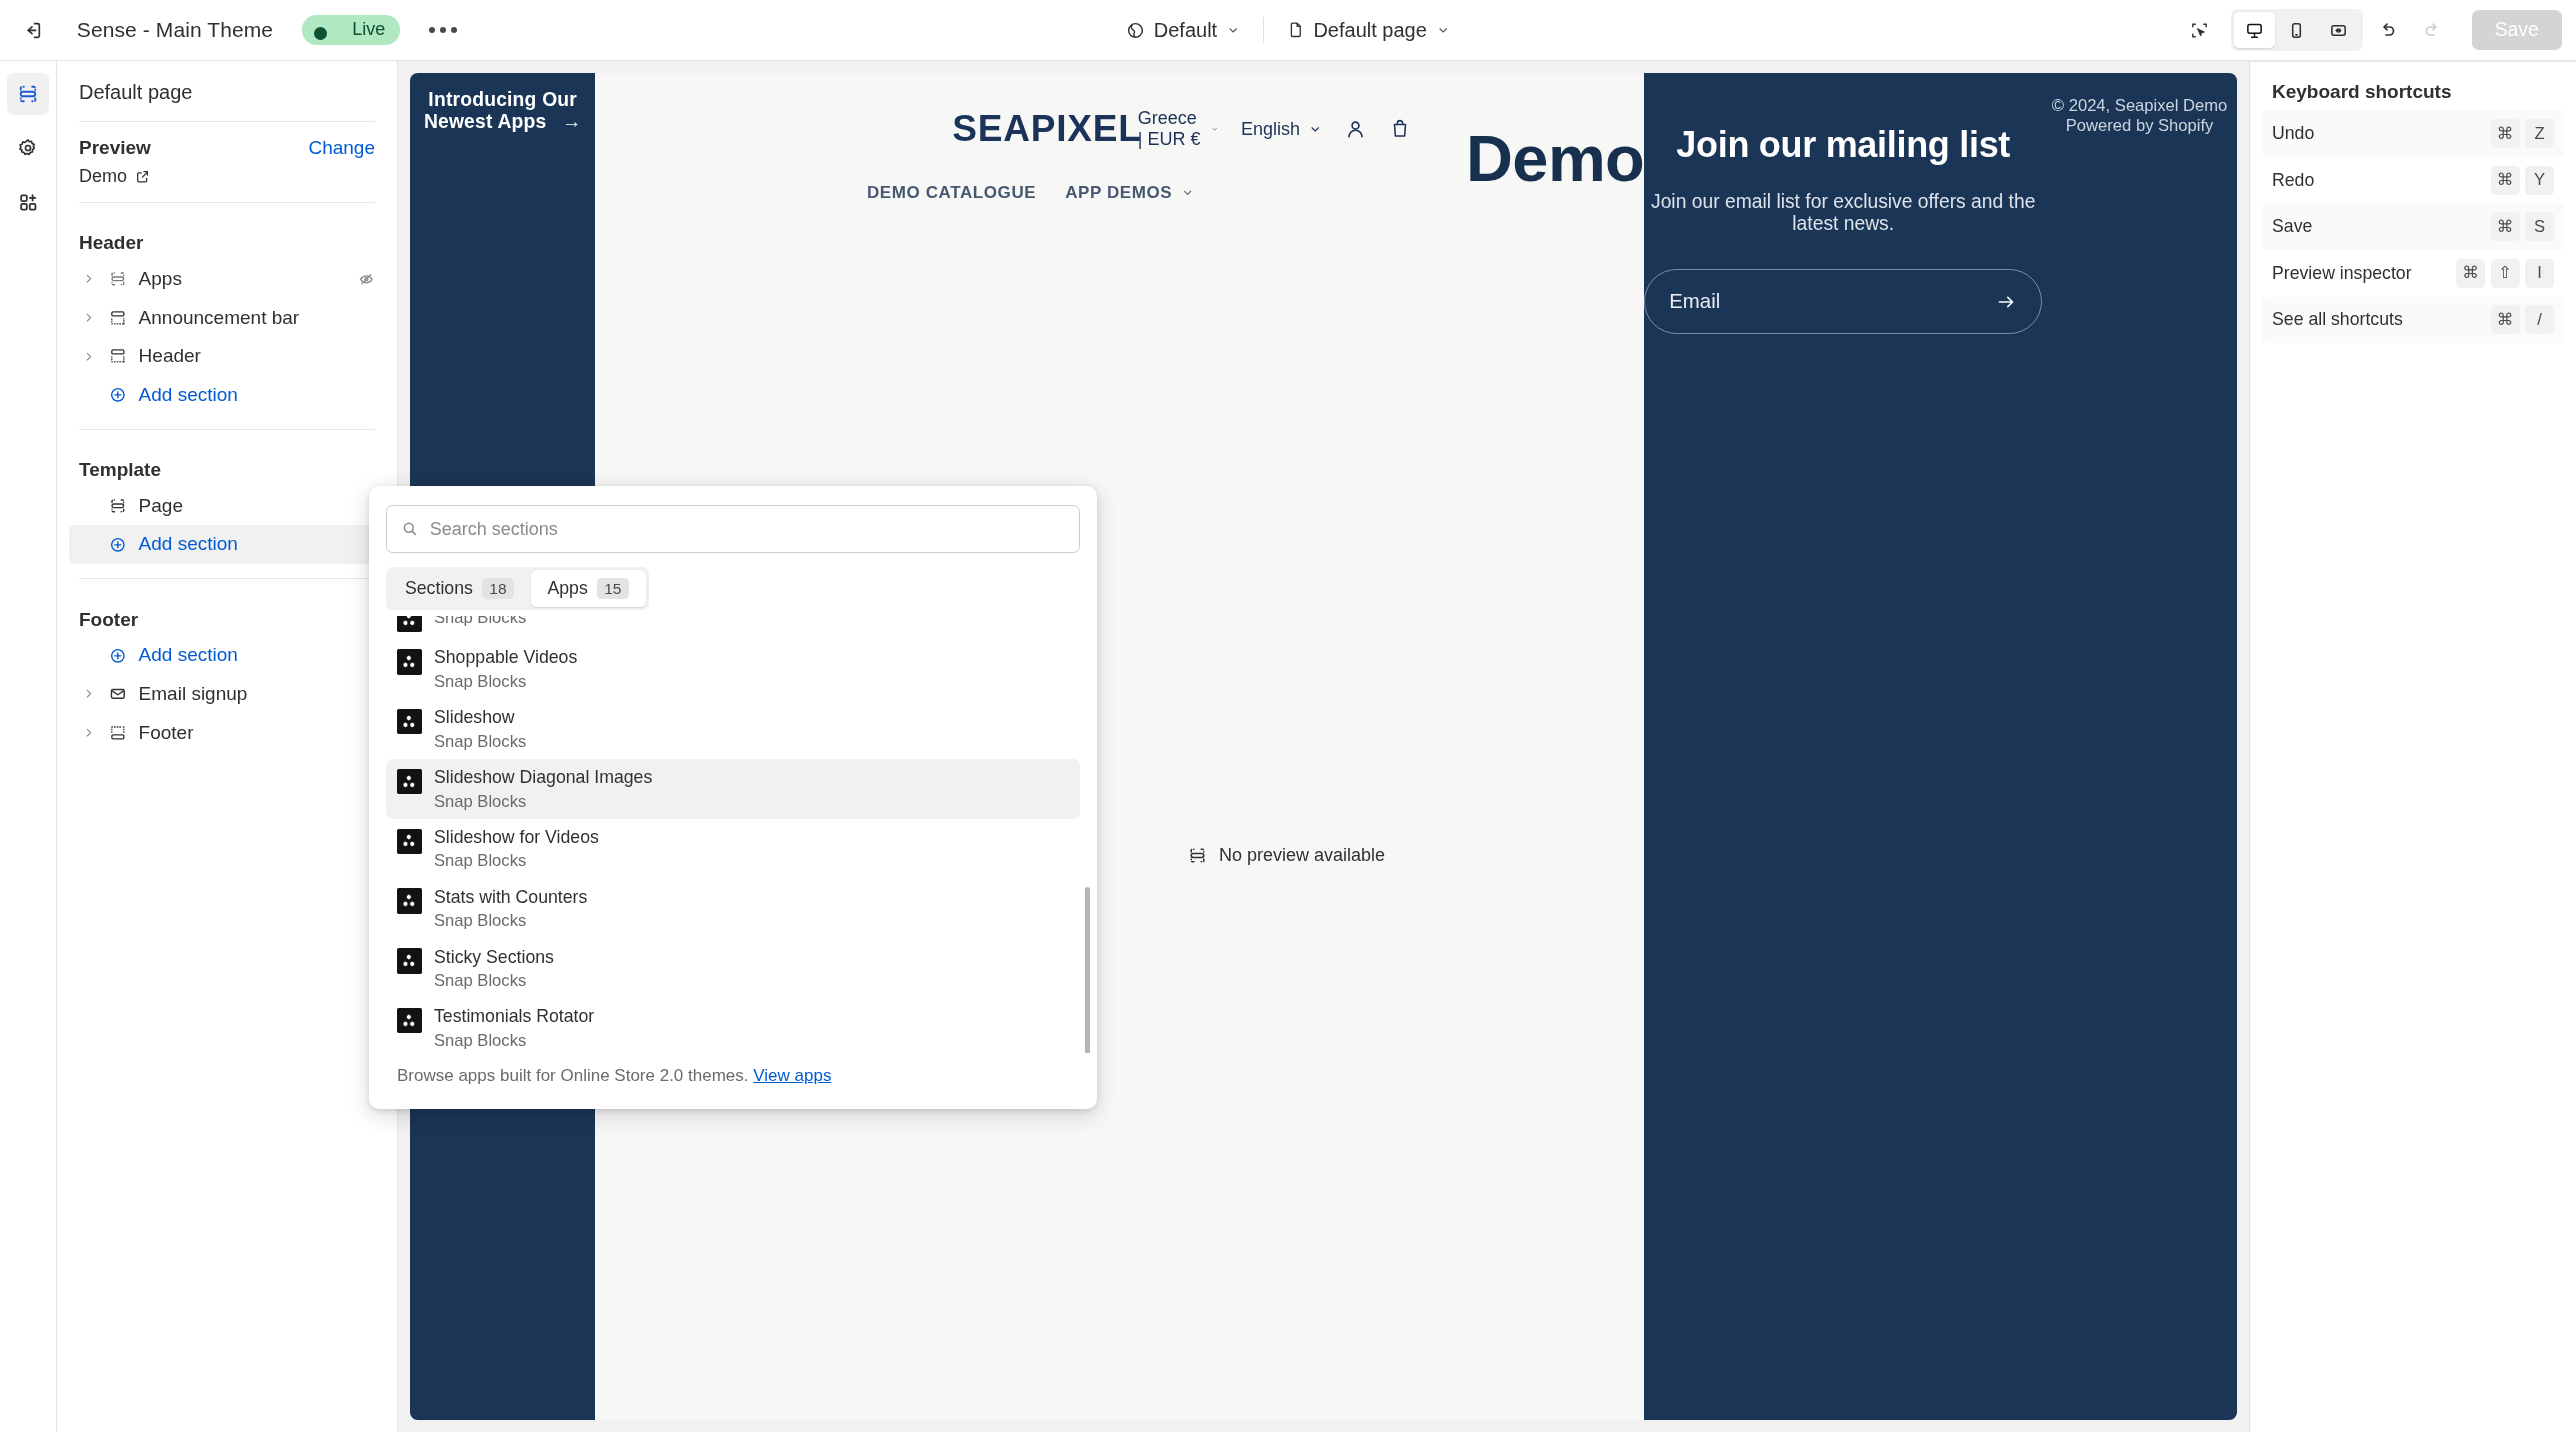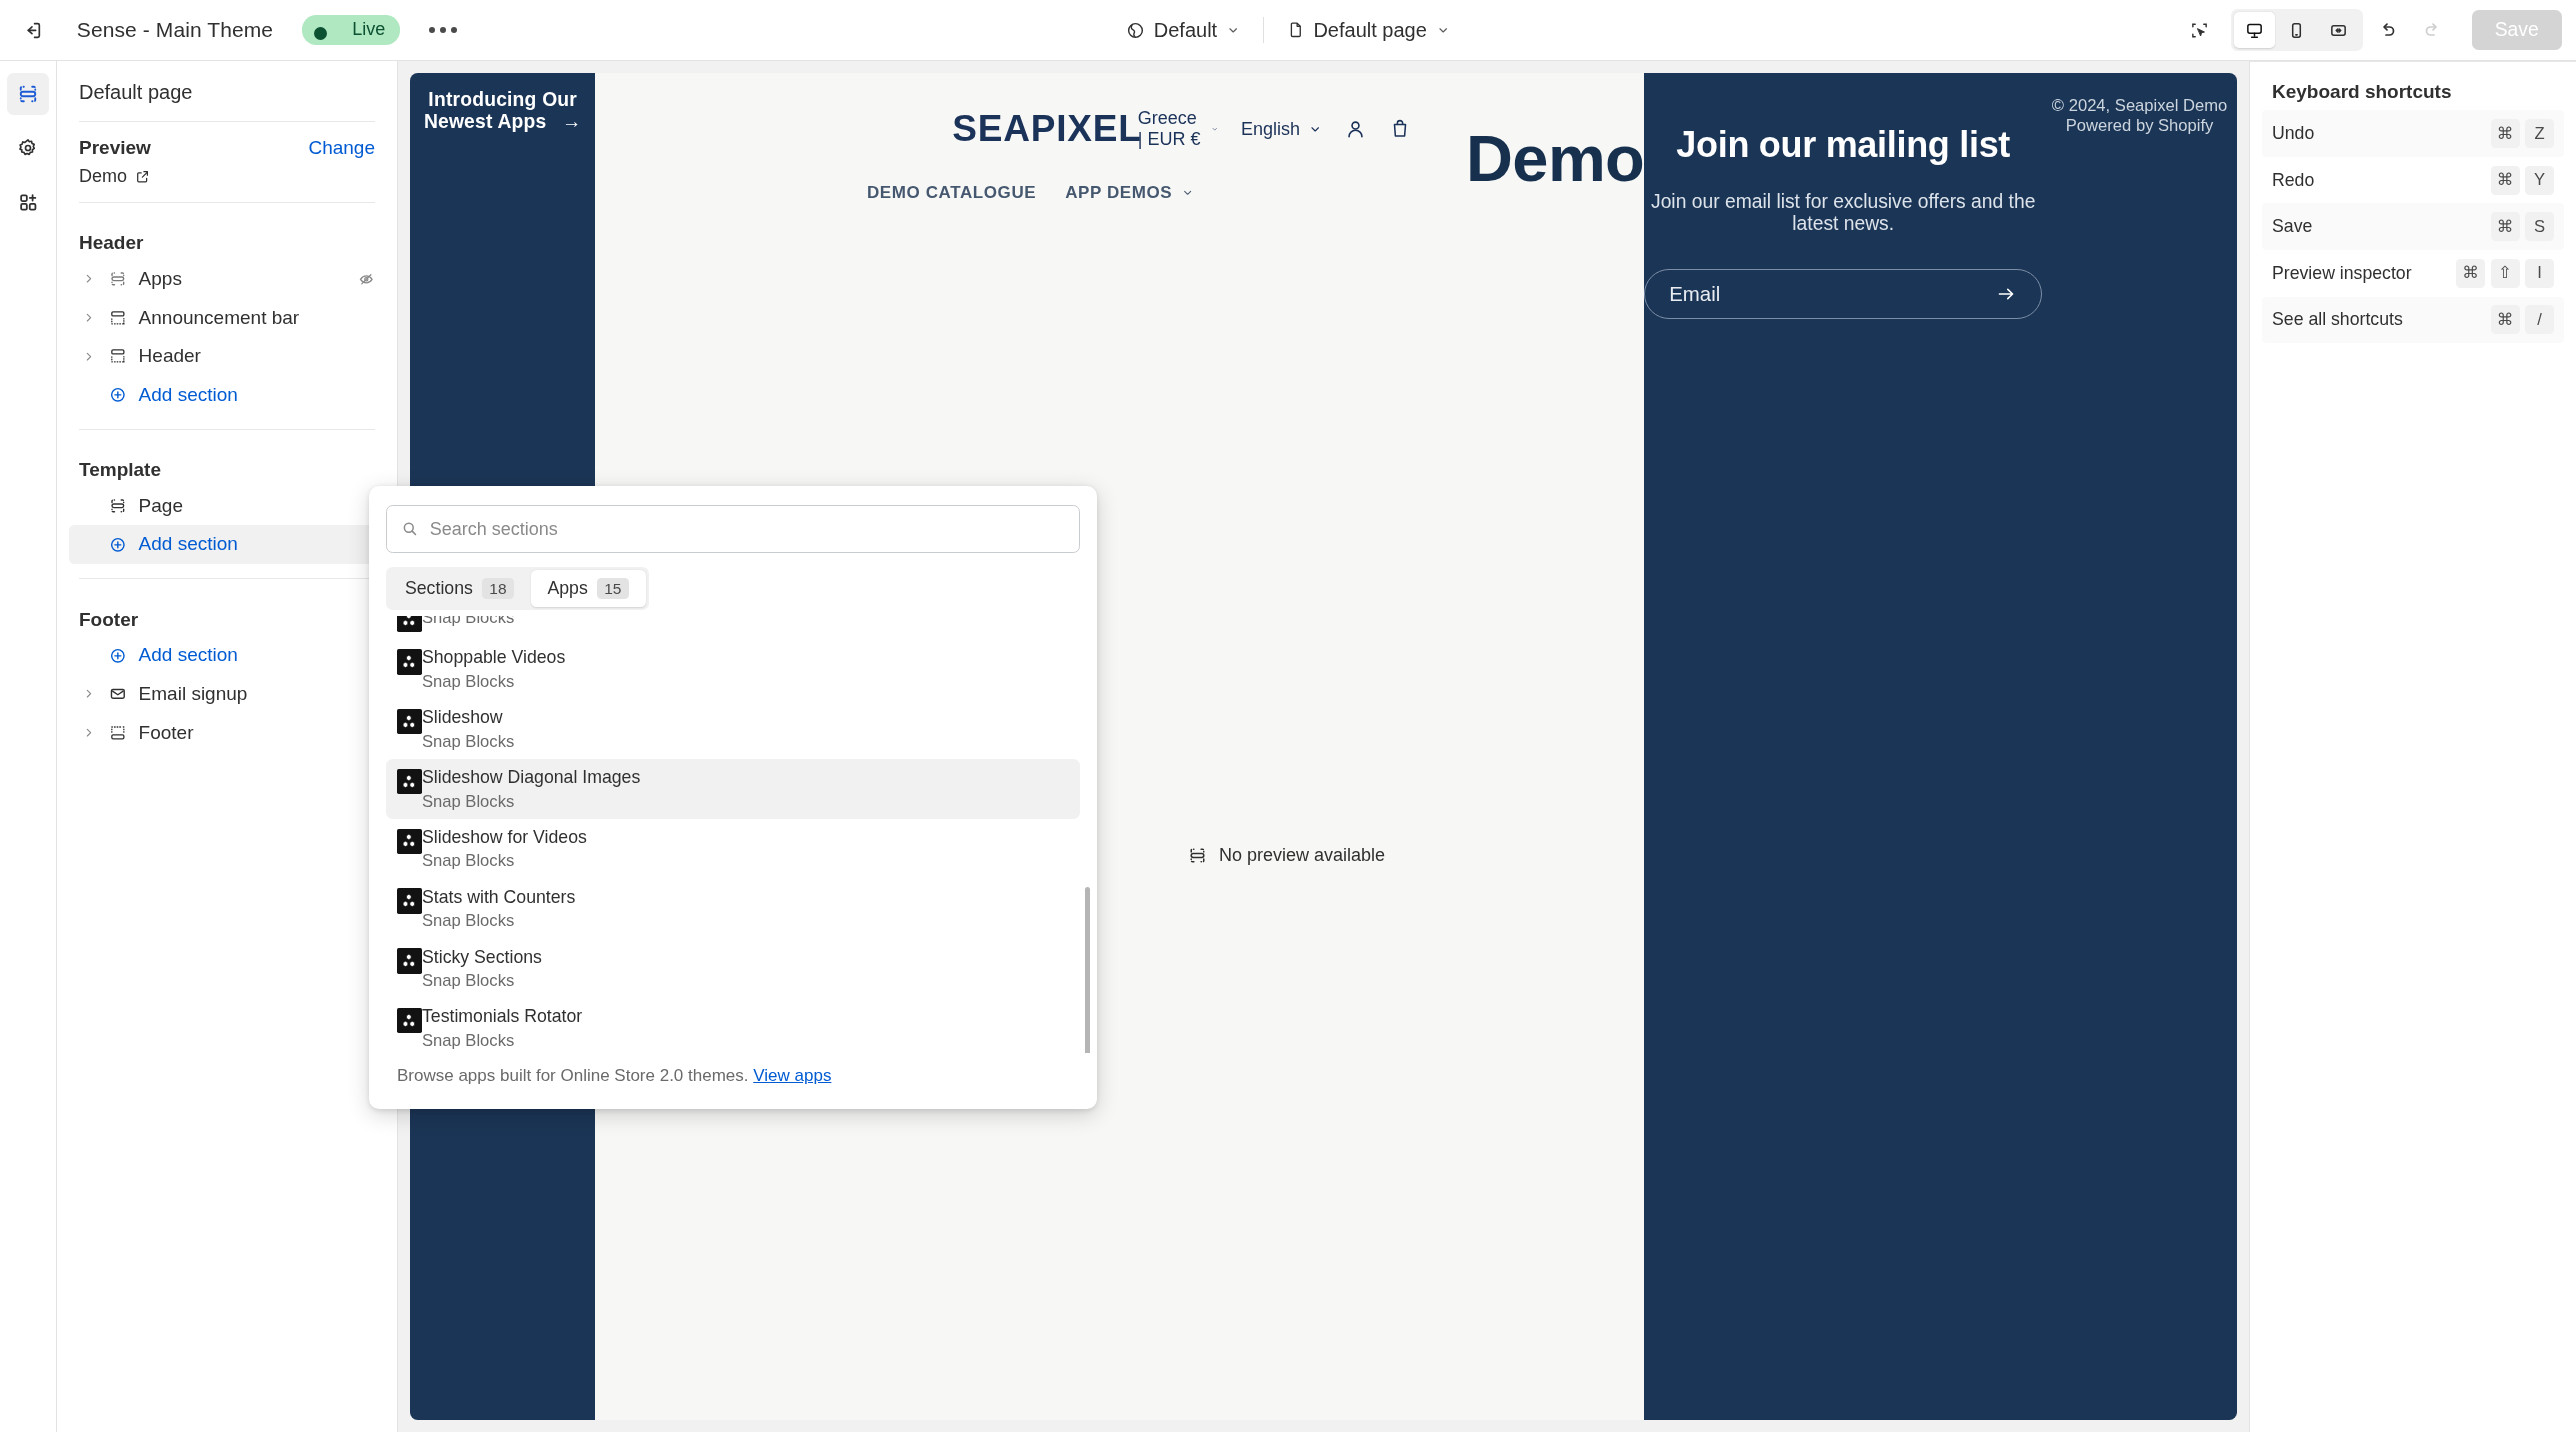--- a/index.html
+++ b/index.html
@@ -147,21 +147,21 @@
   .navlink { font-size: 17px; font-weight:bold; color:#46586f; letter-spacing: 0.6px; cursor:pointer; display:flex; align-items:center; gap:8.8px;}
   .hero { background:#f7f7f6; flex: 0 0 auto; padding: 48px 0 0; text-align:center; }
   .hero h1 { font-size: 65px; color:#16304e; font-weight:bold; letter-spacing:-0.6px; }
   .hero-space { background:#f7f7f6; flex:1; }
   .newsletter {
     background:#1b3556; color:#fff; text-align:center; padding: 51px 0 44px;
   }
   .newsletter h2 { font-size: 36px; font-weight:bold; letter-spacing:-0.3px; }
   .newsletter p { font-size: 19.3px; margin-top: 25.4px; color:#dde3ea; }
   .email-wrap {
-    margin: 34px auto 0; width: 398px; height: 50px;
+    margin: 34px auto 0; width: 398px; height: 65px;
     border: 1.1px solid #7d8fa6; border-radius: 33px;
     display:flex; align-items:center; padding: 0 24px;
   }
   .email-wrap .ph { font-size: 20.4px; color:#e9edf2; flex:1; text-align:left; }
   .copyright { background:#1b3556; color:#ccd5de; text-align:center; font-size: 16.6px; padding: 23px 0 36px; }
 
   
   .rpanel {
     width: 327px; flex:0 0 327px; background:#fff;
     border-left:0.6px solid #e3e3e3; overflow:hidden;
@@ -207,21 +207,21 @@
     padding: 7.7px 16.6px; border-radius: 5.5px; font-size: 17.7px; color:#303030; cursor:pointer;
   }
   .pop-tab.sel2 { background:#fff; box-shadow: 0 0.6px 1.7px rgba(0,0,0,.12); }
   .pop-count { background:#e3e3e3; border-radius: 4.4px; font-size: 15.5px; padding: 1.7px 7.7px; color:#4a4a4a; }
   .pop-list {
     flex:1; overflow:hidden; margin-top: 6.6px; position:relative;
     padding: 0 16.6px;
   }
   .pop-inner { margin-top: -19px; }
   .pop-item {
-    display:flex; align-items:flex-start; 
+    display:flex; align-items:flex-start; gap: 12px;
     padding: 7.7px 11px; border-radius: 6.6px; cursor:pointer;
   }
   .pop-item.hl { background:#f1f1f1; }
   .pop-ico {
     width: 25.4px; height: 25.4px; flex:0 0 25.4px; background:#121212;
     border-radius: 1.7px; display:flex; align-items:center; justify-content:center;
     margin-top: 1.7px;
   }
   .pop-txt { display:flex; flex-direction:column; gap: 3.3px; }
   .pop-name { font-size: 17.7px; color:#303030; line-height:1.2; }

